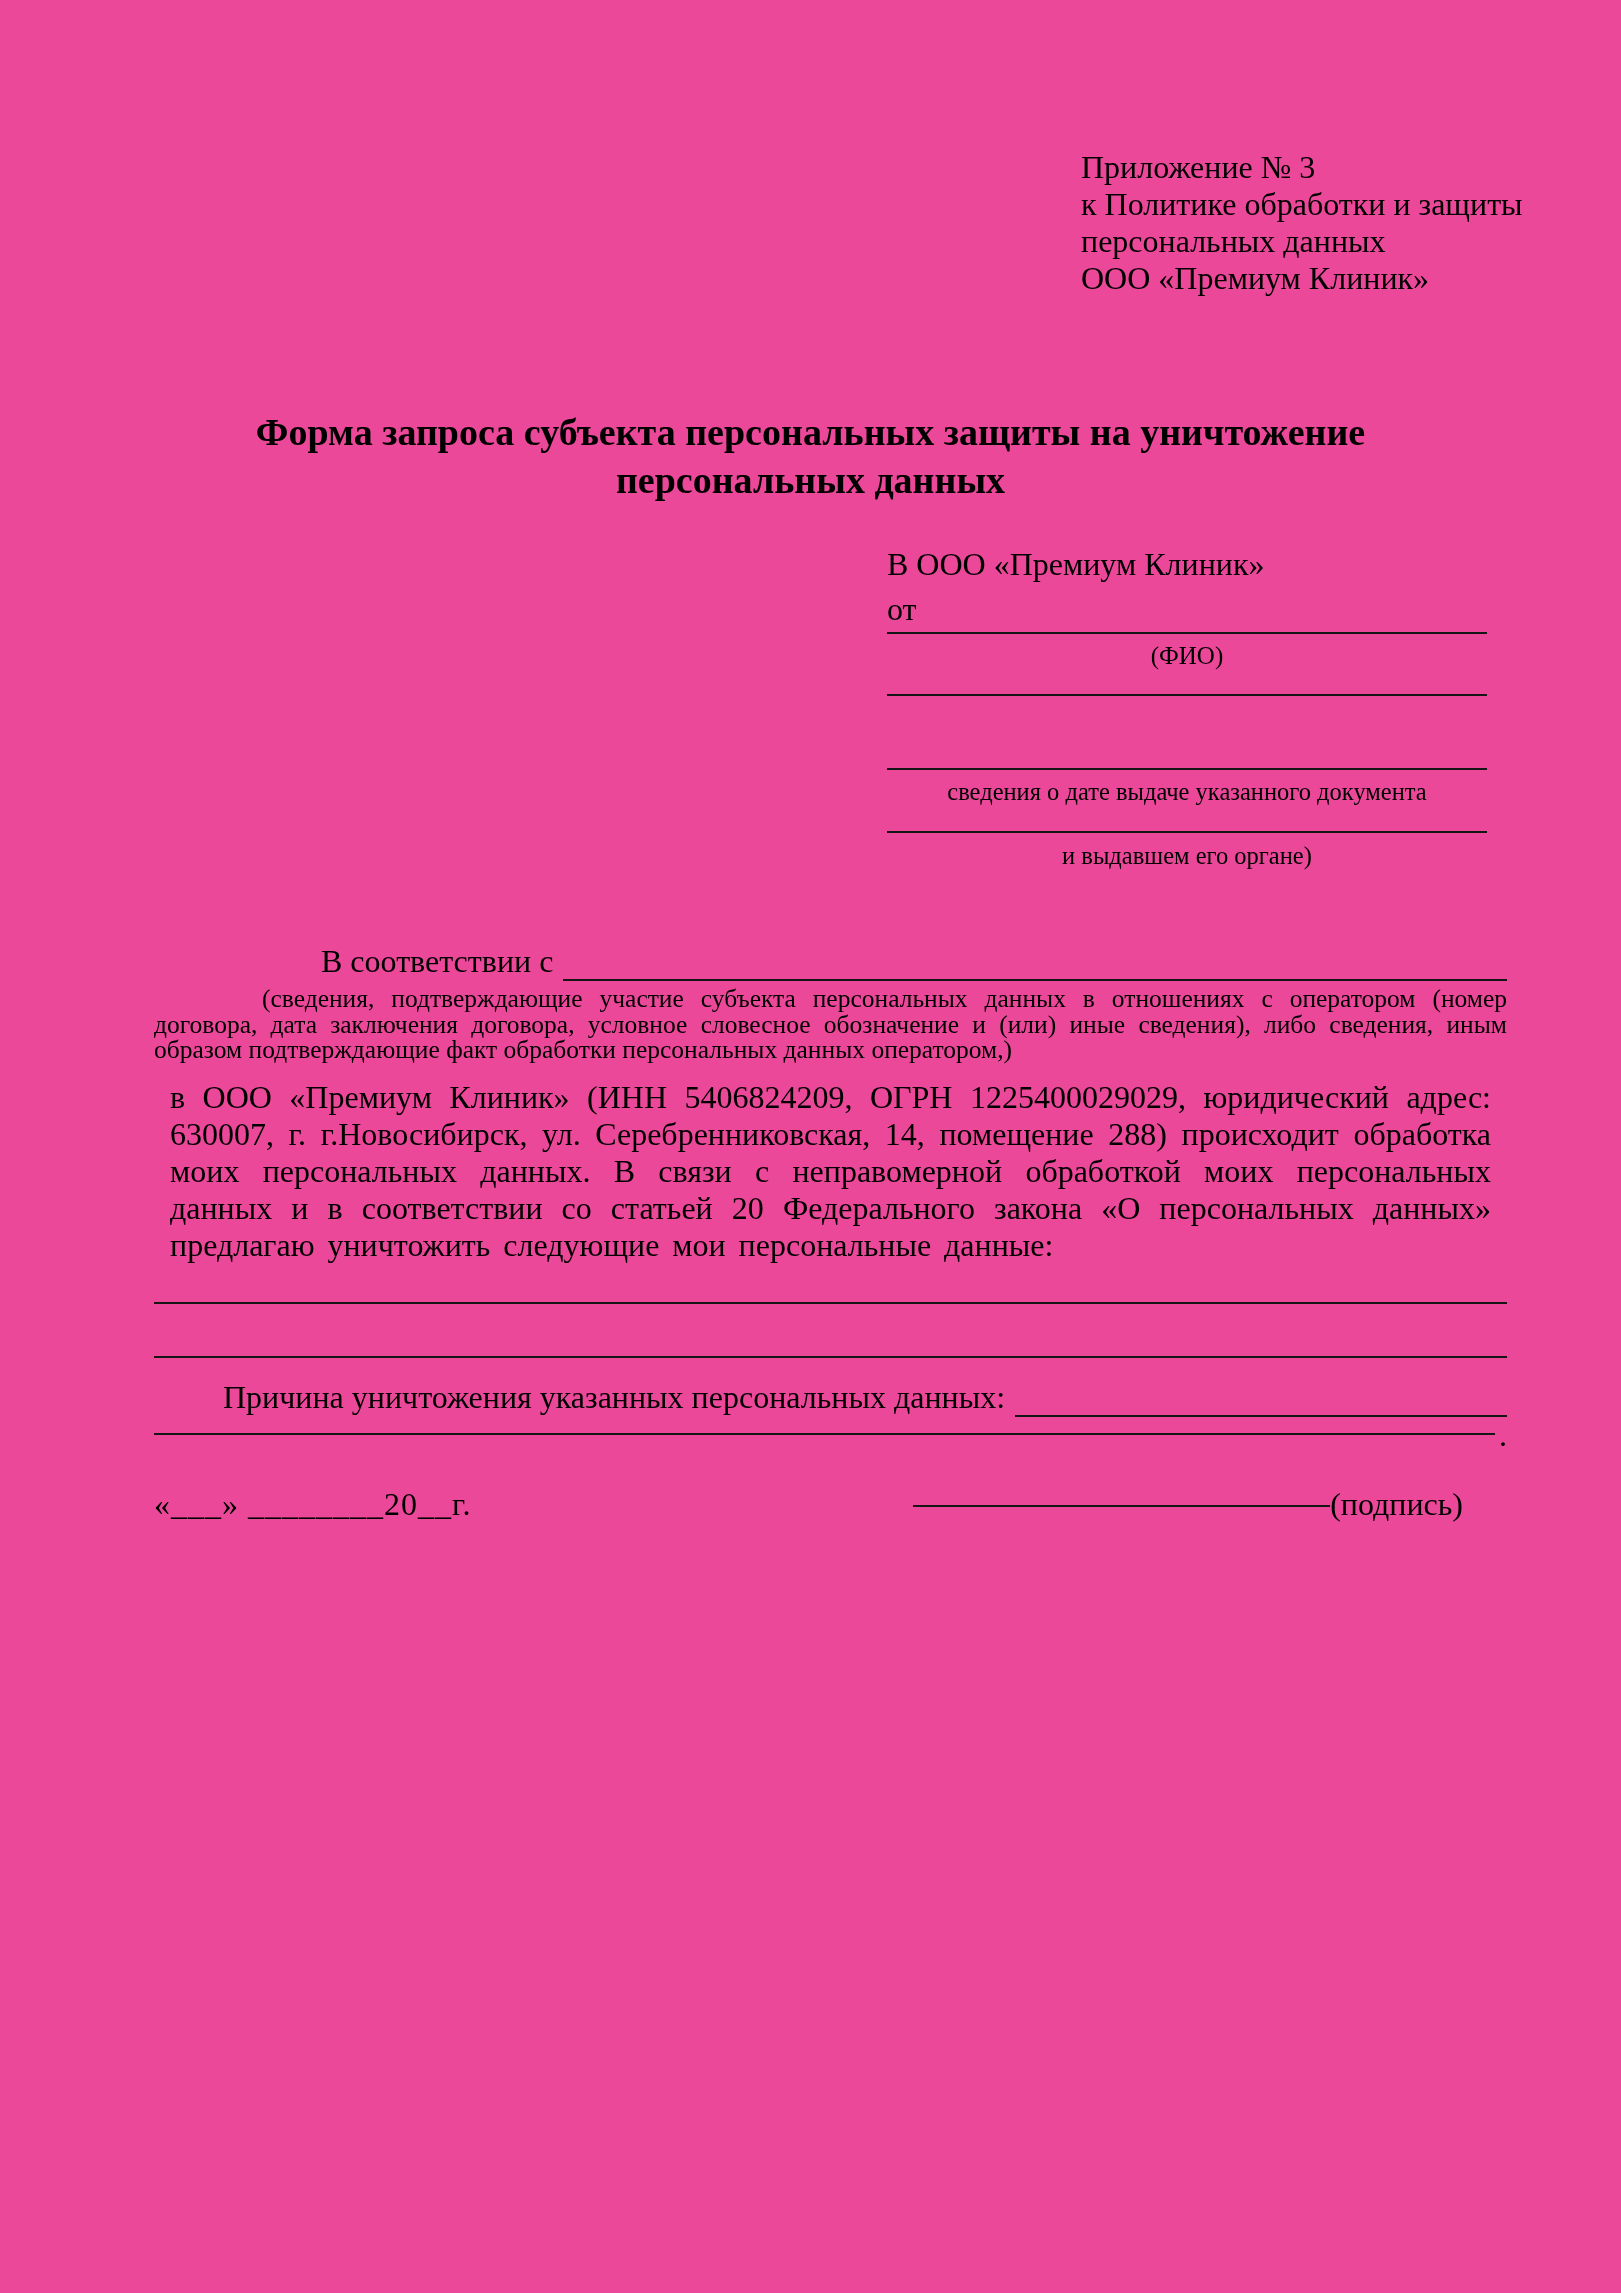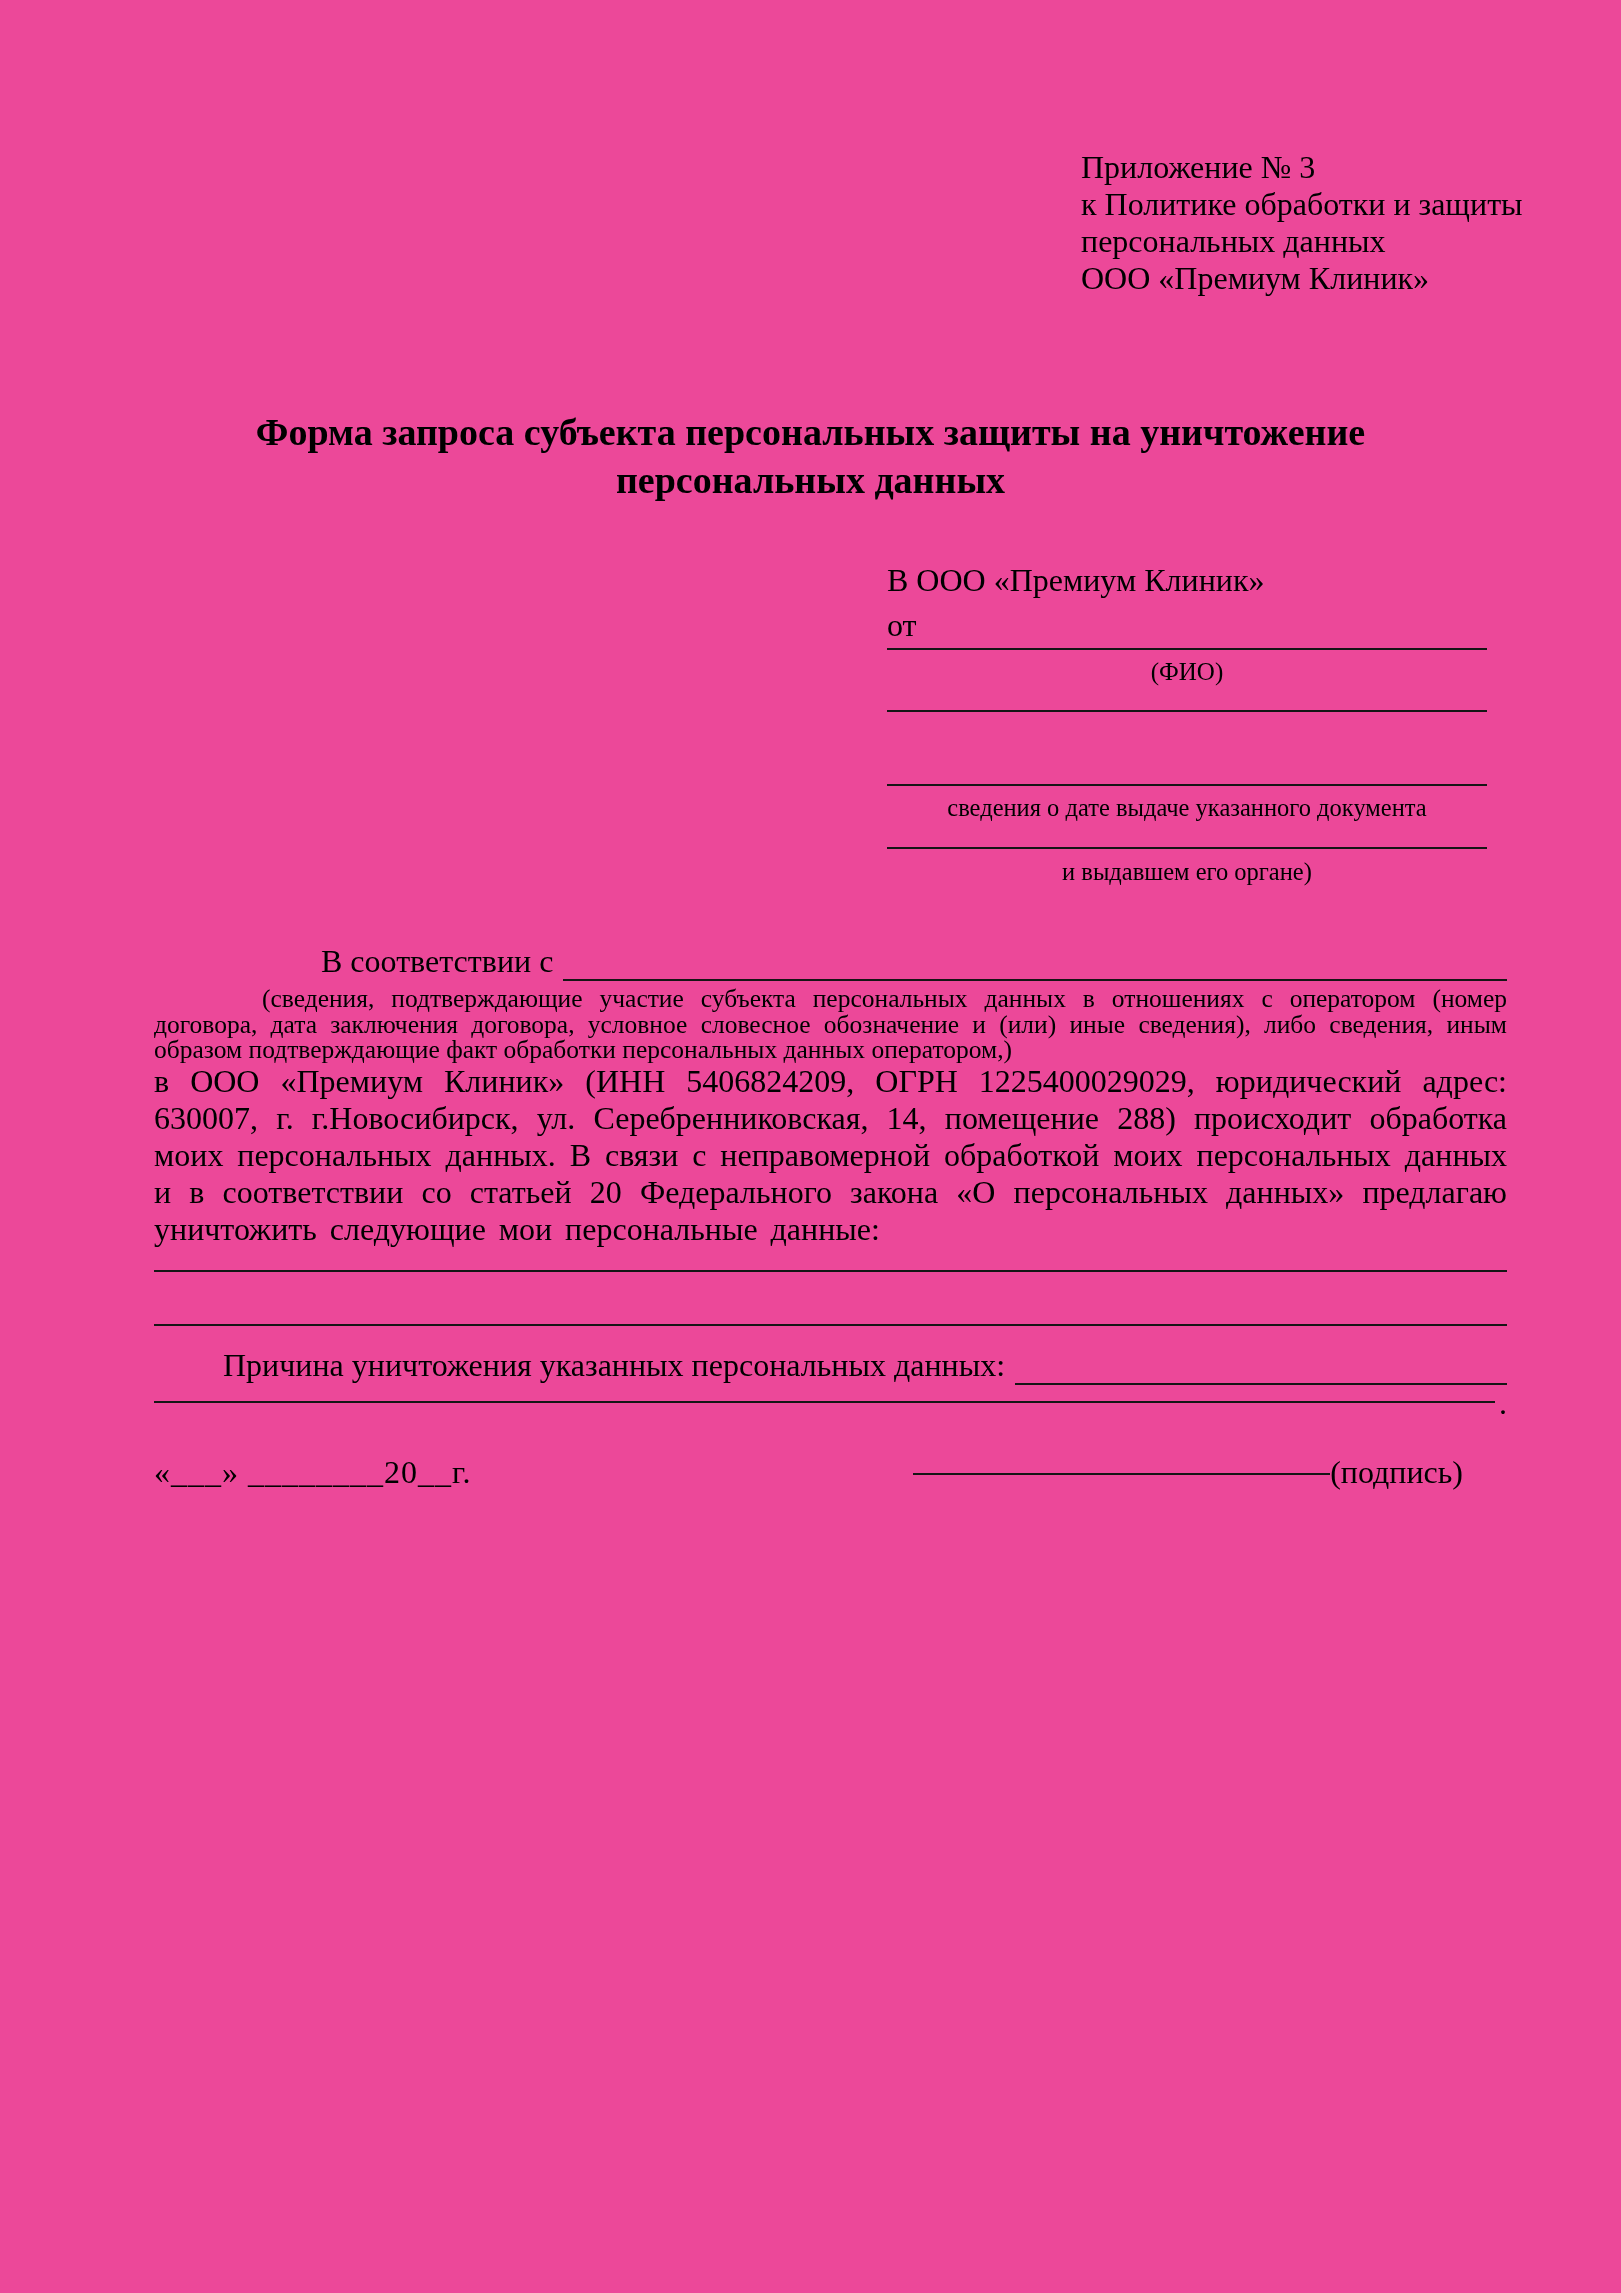--- a/index.html
+++ b/index.html
@@ -30,21 +30,21 @@
     width: 100%;
     text-align: center;
     font-weight: bold;
     font-size: 38px;
     line-height: 48px;
   }
   
   .addr {
     position: absolute;
     left: 887px;
-    top: 562px;
+    top: 546px;
     width: 600px;
     height: 353px;
   }
   .addr-to   { position: absolute; left: 0; top: 0;   white-space: nowrap; }
   .addr-from { position: absolute; left: 0; top: 45px; }
   .addr-rule { position: absolute; left: 0; right: 0; height: 0; border-bottom: 2.9px solid #151515; }
   .ar1 { top: 86px; }
   .ar2 { top: 148px; }
   .ar3 { top: 222px; }
   .ar4 { top: 285px; }
@@ -68,21 +68,21 @@
   .acc-label  { flex: none; white-space: nowrap; }
   .fill-rule  { flex: 1; height: 36px; border-bottom: 2.9px solid #151515; margin-left: 9.8px; }
   .note {
     margin: 0;
     font-size: 25.5px;
     line-height: 25.5px;
     text-align: justify;
     text-indent: 108px;
   }
   .mainpara {
-    margin: 0;
+    margin: 16px;
     line-height: 37px;
     text-align: justify;
     word-spacing: 4.9px;
   }
   .rule-full { height: 22.5px; border-bottom: 2.9px solid #151515; }
   .rf2 { height: 52px; }
   .reason-row { display: flex; height: 43px; margin-top: 21px; }
   .indent-par { flex: none; width: 69px; }
   .reason-label { flex: none; white-space: nowrap; }
   .rule-period { display: flex; height: 30px; }

